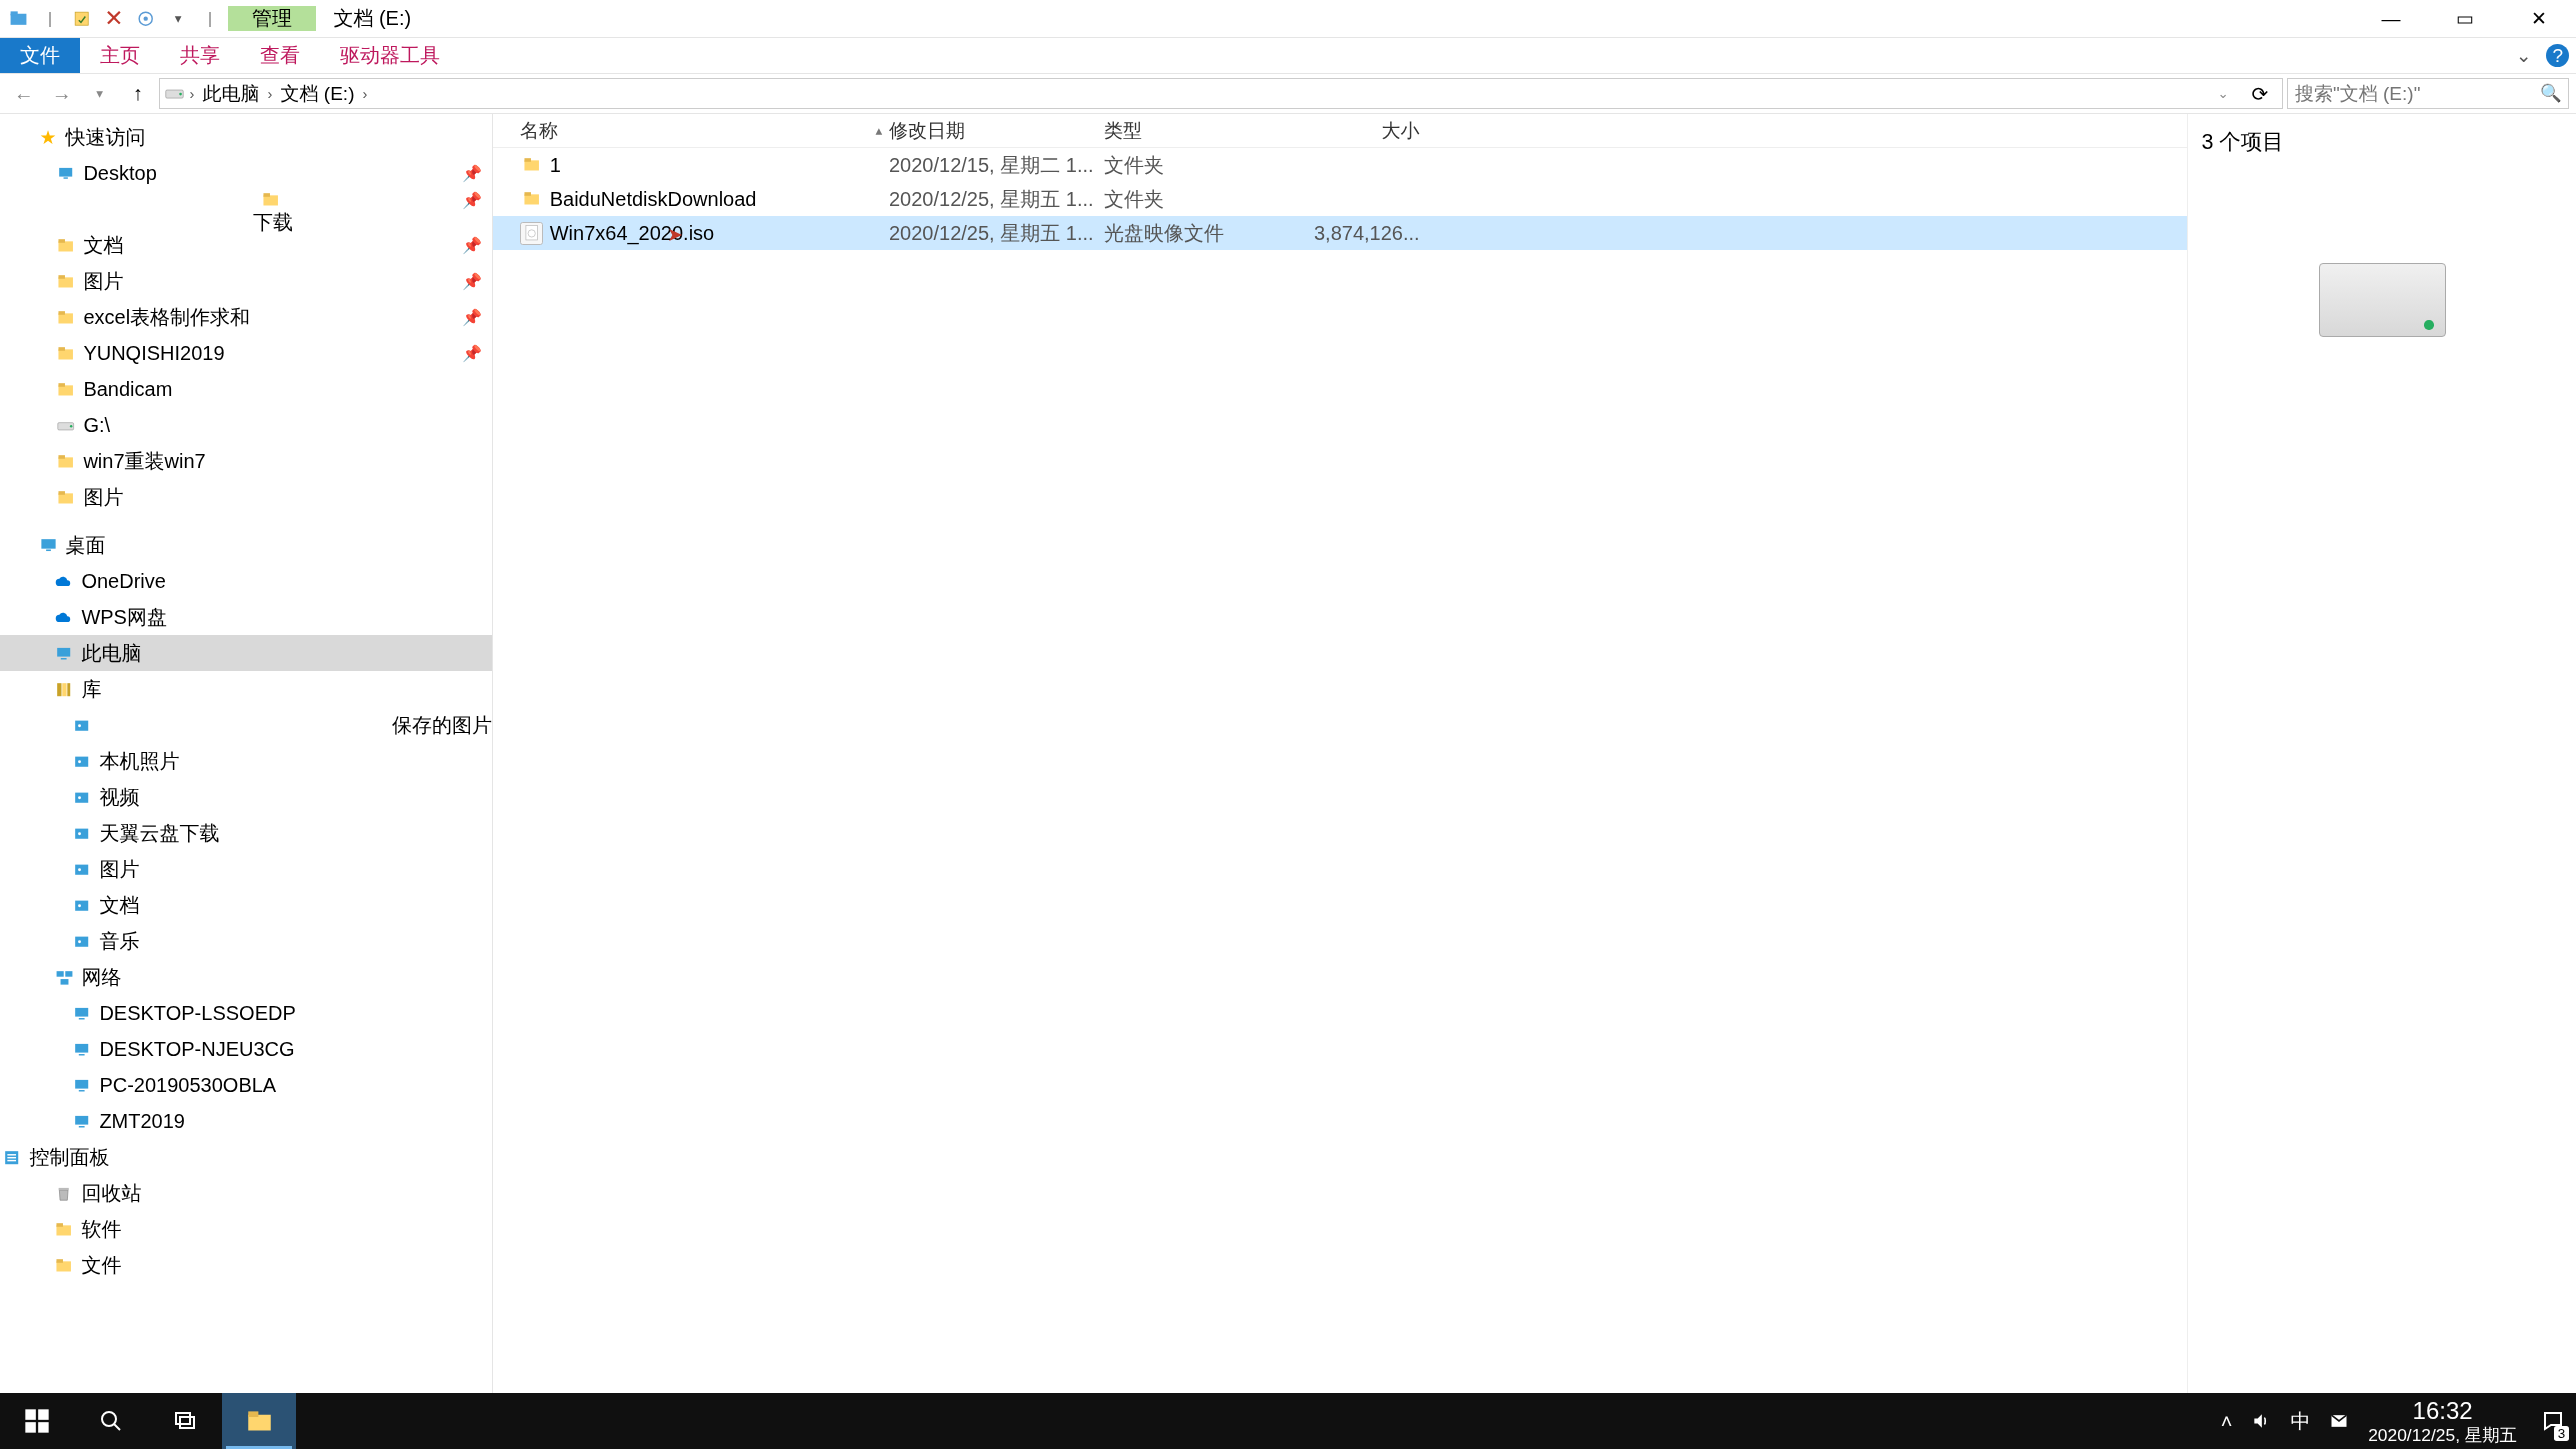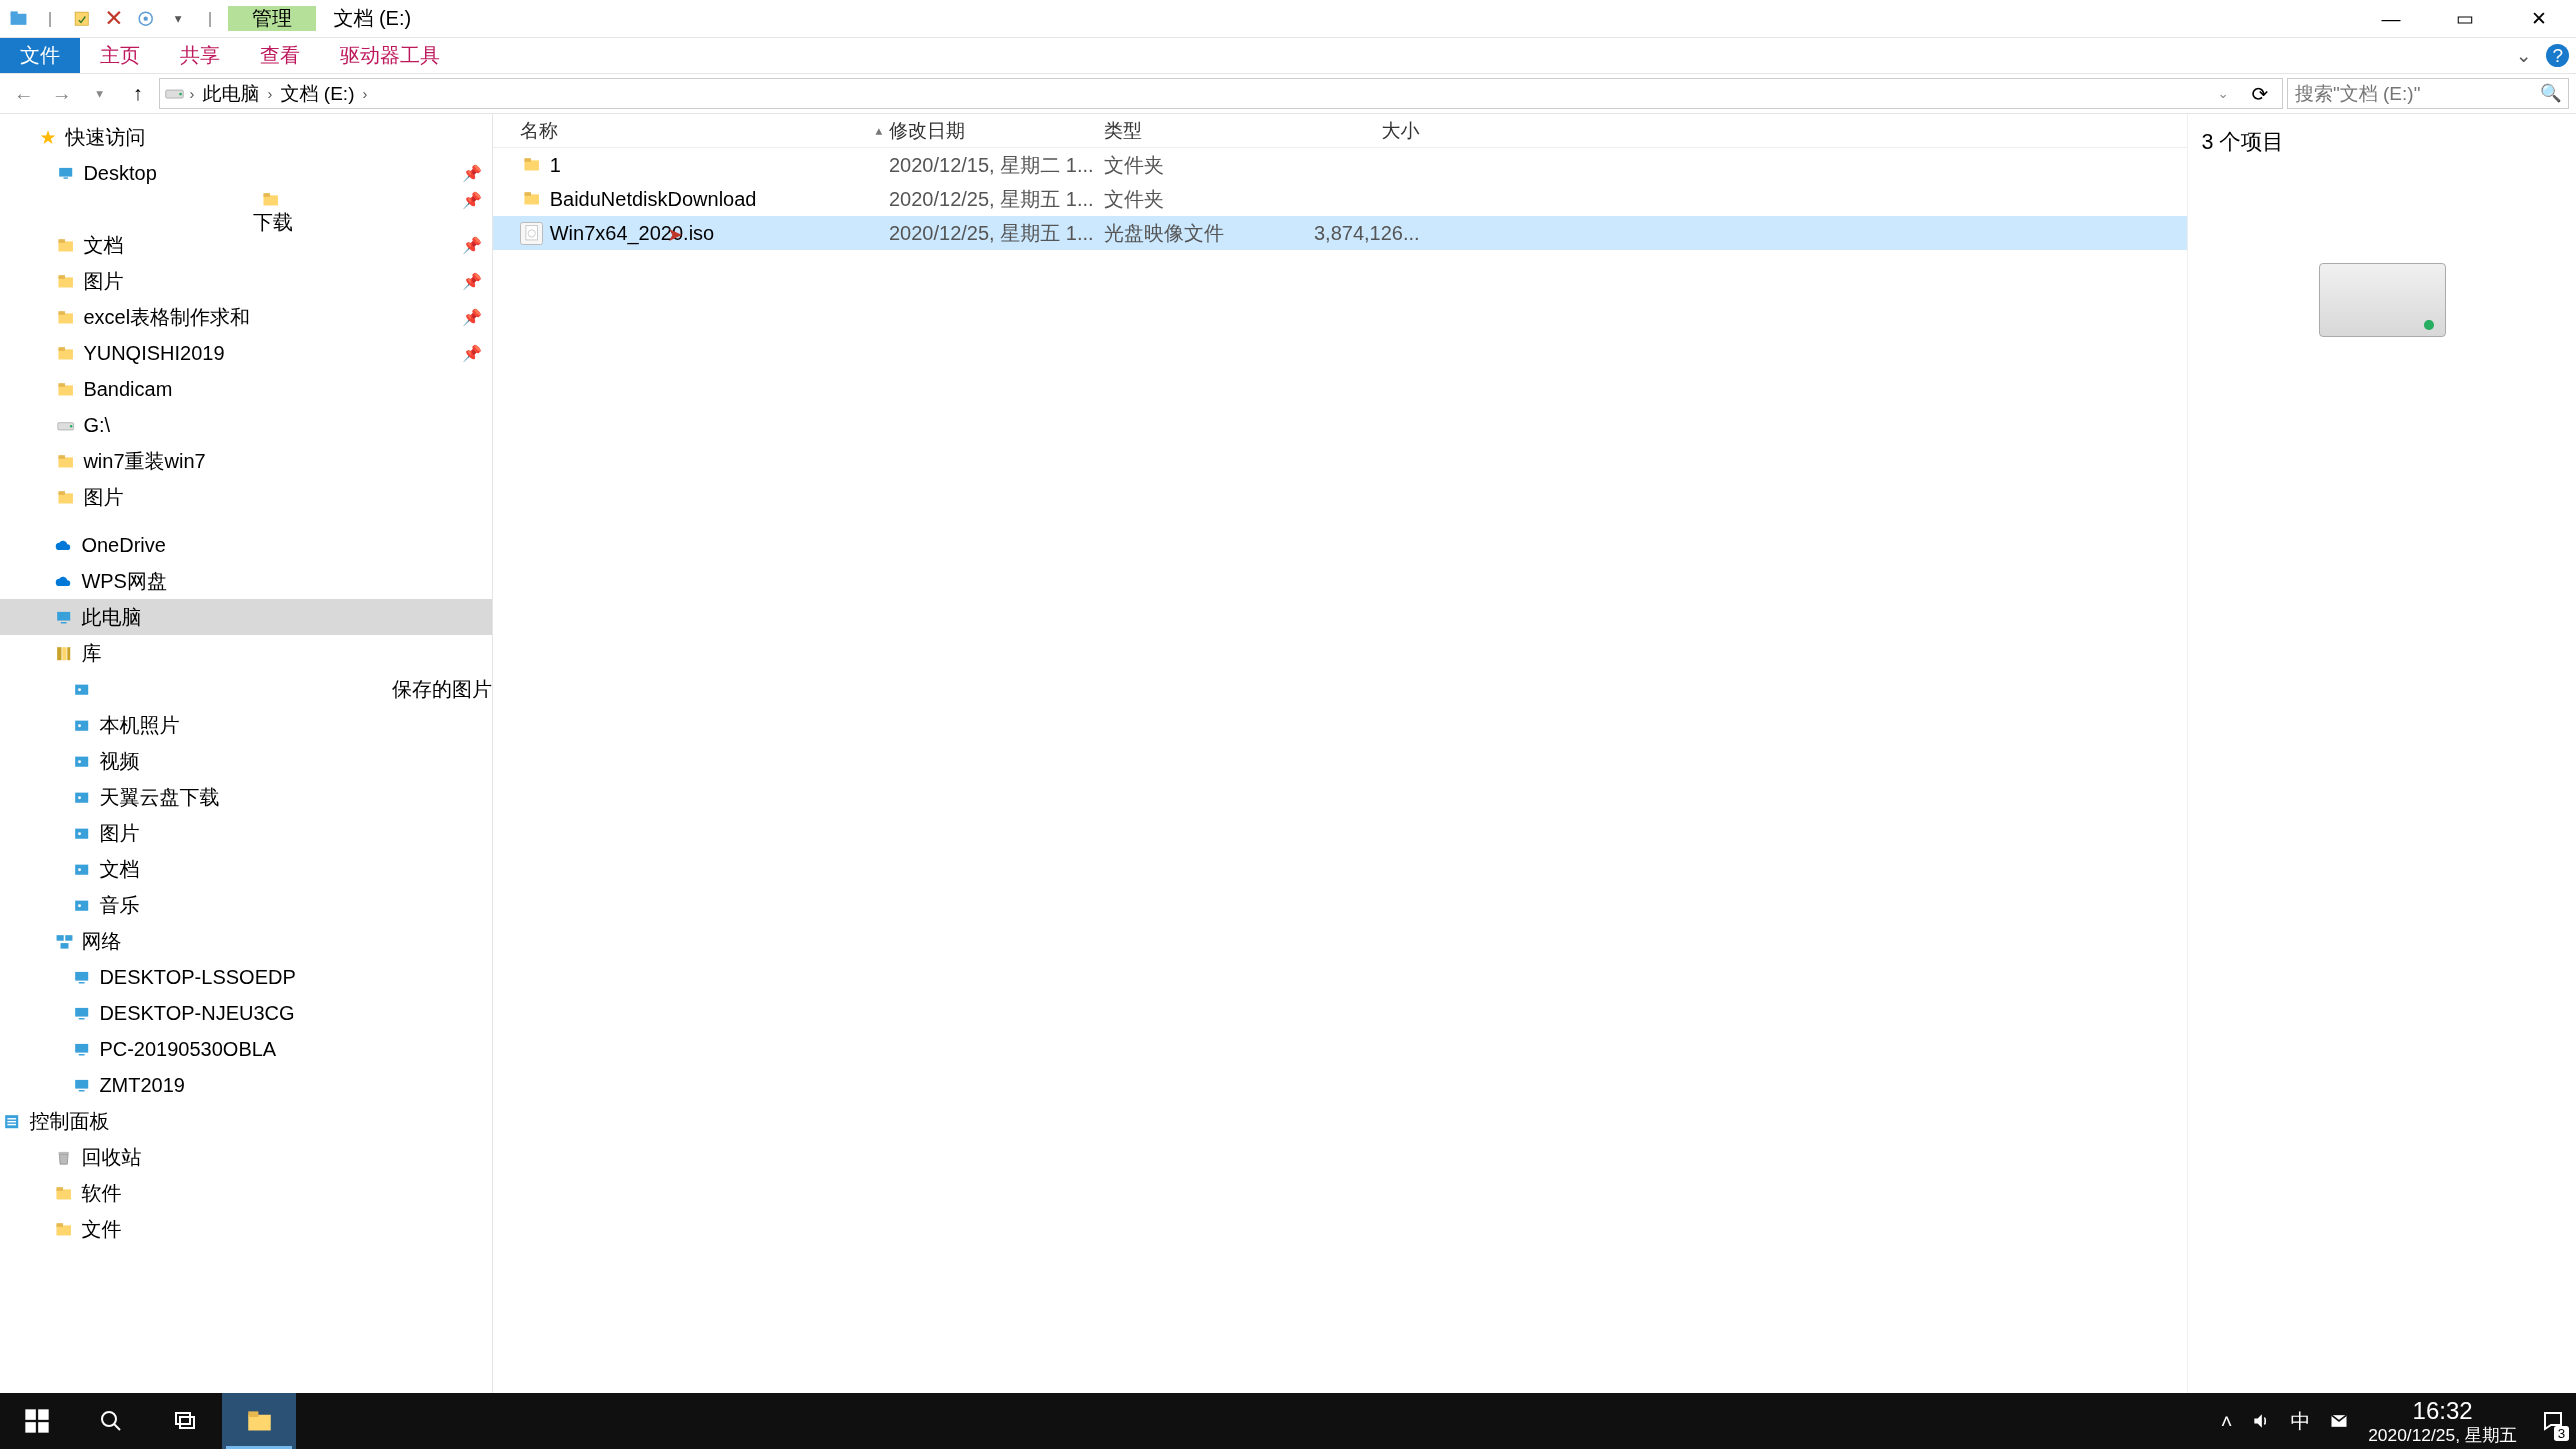--- a/index.html
+++ b/index.html
@@ -284,20 +284,29 @@
               <svg width="17.4" height="17.4" viewBox="0 0 24 24">
                 <rect x="2" y="6" width="20" height="14" fill="#ffd66e"></rect>
                 <rect x="2" y="3" width="9" height="5" fill="#e6b84f"></rect>
               </svg>
             </span>
             <span>图片</span>
           </div>
         </div>
 
       <div style="height:12px;"></div>
+      <div class="tree-item" style="padding-left:36px;">
+        <span class="tree-icon ic-desktop">
+          <svg width="19" height="19" viewBox="0 0 24 24">
+              <rect x="3" y="4" width="18" height="12" fill="#3aa0da"></rect>
+              <rect x="9" y="17" width="6" height="2" fill="#3aa0da"></rect>
+            </svg>
+        </span>
+        <span>桌面</span>
+      </div>
       <div id="desktop-list">
           <div class="tree-item" style="padding-left: 52px;">
             <span class="tree-icon">
               <svg width="17.4" height="17.4" viewBox="0 0 24 24">
                 <path d="M6 18a5 5 0 010-10 6 6 0 0111 2 4 4 0 010 8H6z" fill="#0078d7"></path>
               </svg>
             </span>
             <span>OneDrive</span>
           </div>
           <div class="tree-item" style="padding-left: 52px;">

